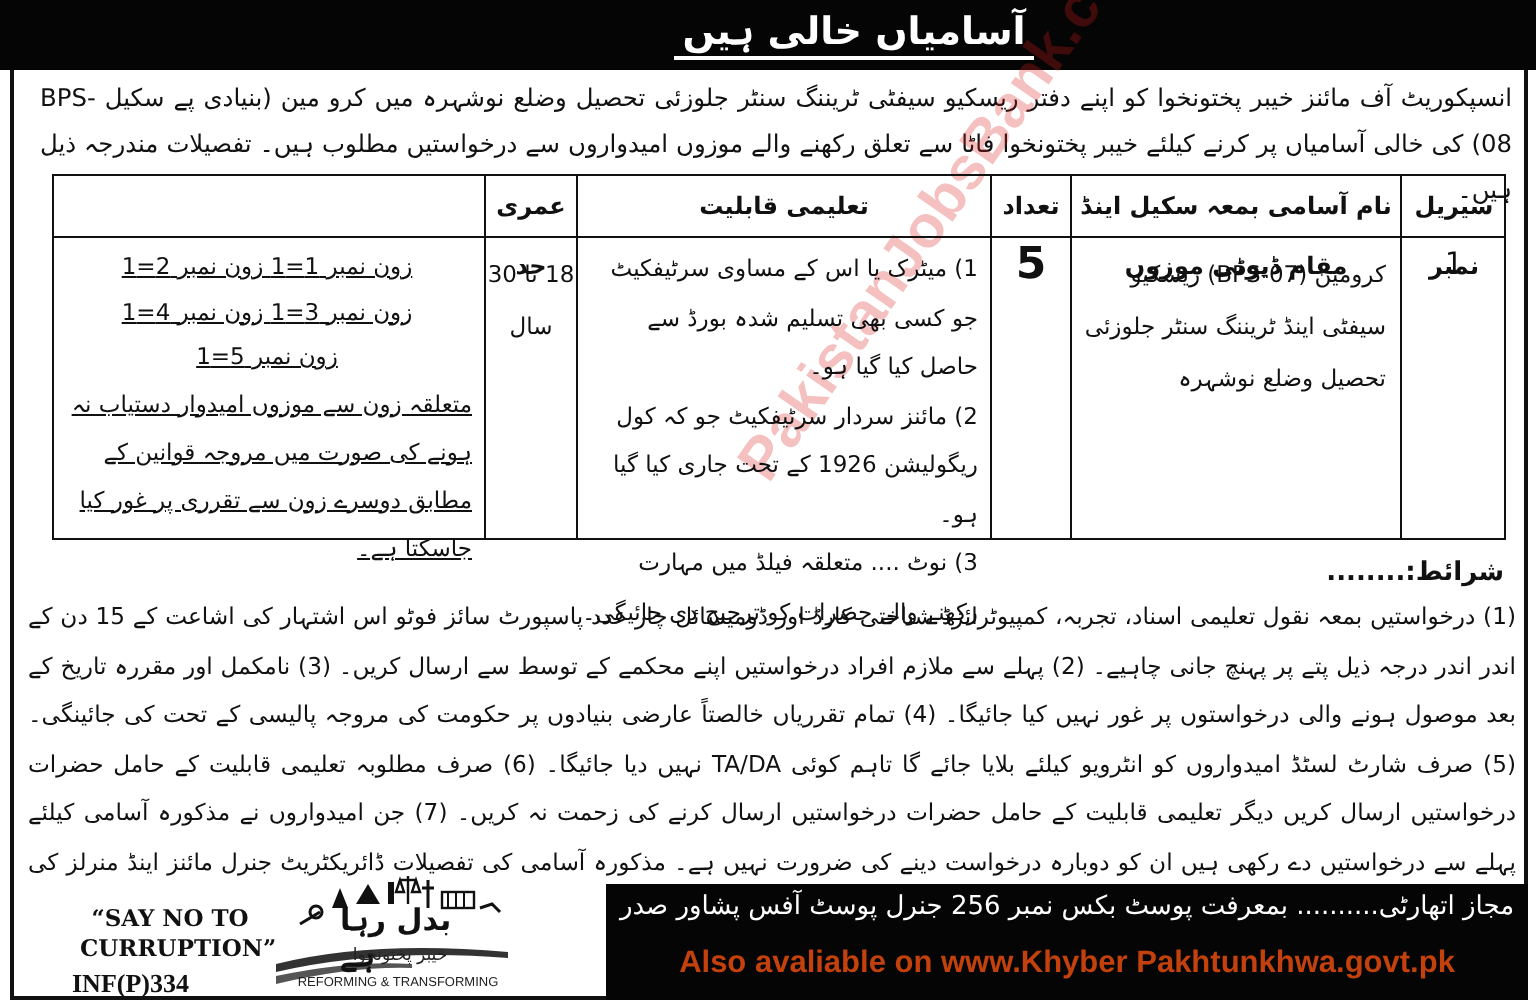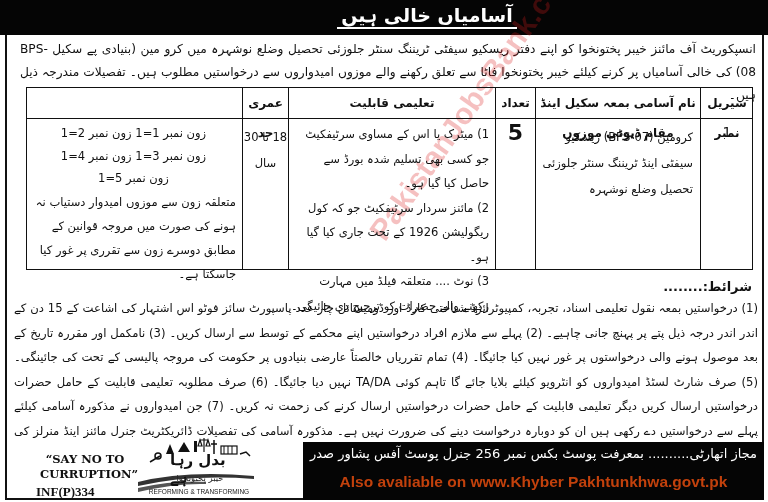--- a/index.html
+++ b/index.html
@@ -22,21 +22,21 @@
   .vline { position:absolute; top:0; bottom:0; border-left:1.5px solid #111; }
   .hline { position:absolute; left:0; right:0; border-top:1.5px solid #111; }
   .th { position:absolute; top:0; height:30px; line-height:30px; text-align:center; font-size:12px; font-weight:bold; }
   .cell { position:absolute; font-size:11.5px; }
 
   .serial-cell { text-align:center; font-size:14px; top:36px; }
   .post-cell { top:36px; line-height:26px; text-align:right; padding-right:6px; }
   .count-cell { top:32px; font-size:22px; font-weight:bold; text-align:center; }
   .qual-cell { top:34px; line-height:24.5px; text-align:right; padding-right:6px; }
   .age-cell { top:36px; line-height:26px; text-align:center; }
-  .zone-cell { top:34px; line-height:22.5px; text-align:right; padding-right:6px; }
+  .zone-cell { top:34px; line-height:22.5px; text-align:right; padding-right:6px;text-decoration:underline; }
   .zone-line { text-align:center; white-space:nowrap; }
 
   #conditions-title { right:16px; top:279px; font-size:13px; font-weight:bold; }
   #conditions-text { left:14px; top:296px; width:744px; font-size:11.6px; line-height:24.6px; text-align:justify; text-align-last:right; }
 
   
   #slogan { left:40px; top:452px; width:90px; text-align:center; font-family:"DejaVu Serif", serif; font-weight:bold; font-size:11.5px; line-height:15px; }
   #inf-code { left:36px; top:484px; font-family:Liberation Serif, serif; font-weight:bold; font-size:13px; }
   #logo { left:136px; top:436px; width:125px; height:62px; }
   #logo-caption { left:140px; top:488px; width:118px; text-align:center; font-size:6.5px; font-family:"Liberation Sans", sans-serif; color:#222; }

